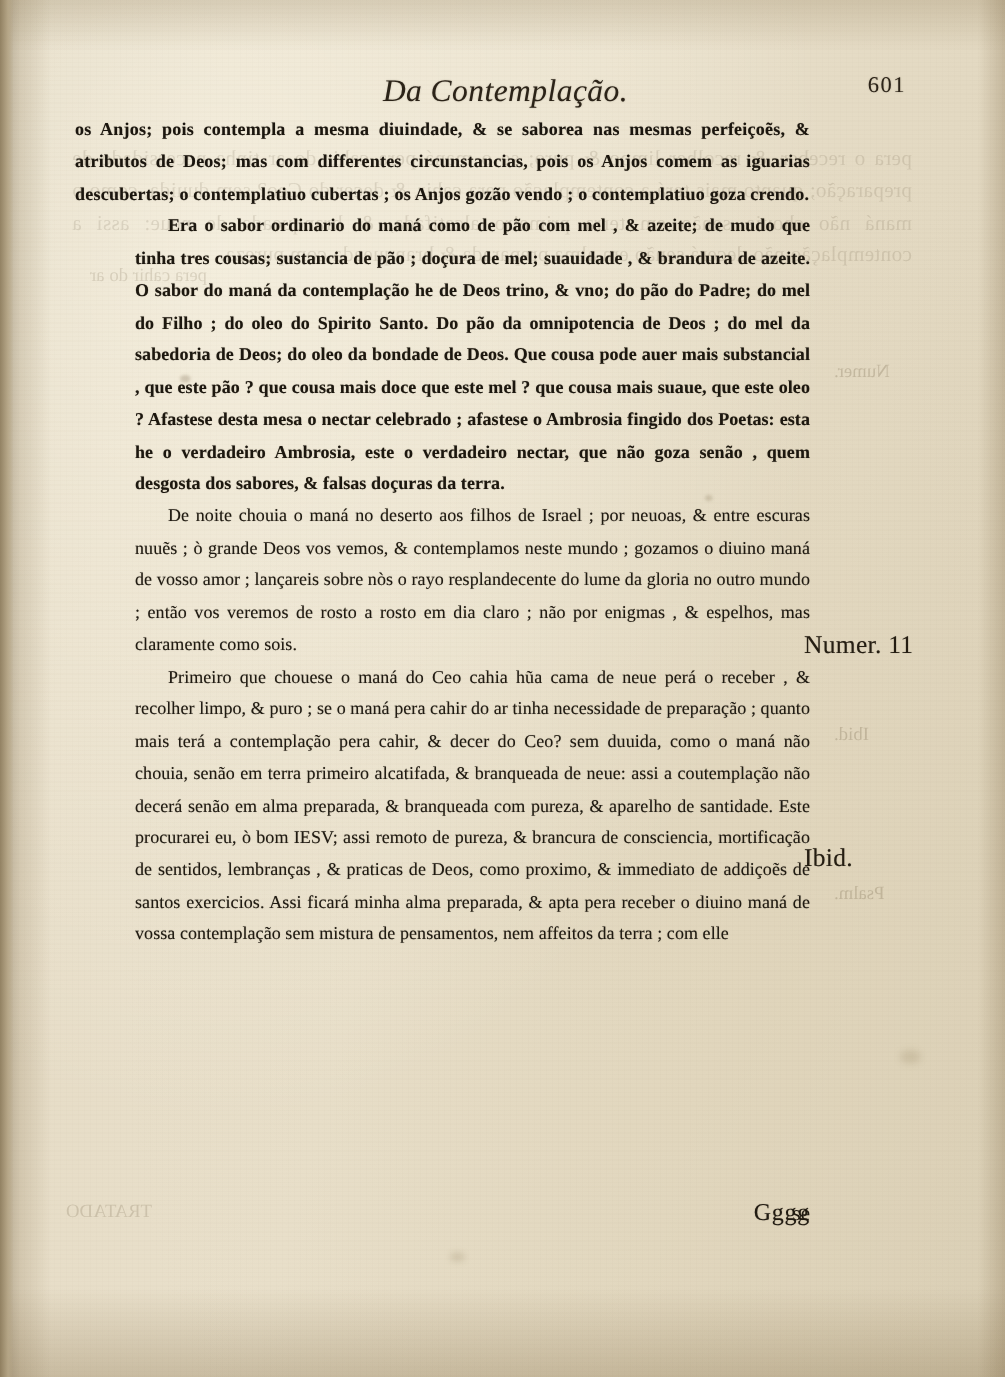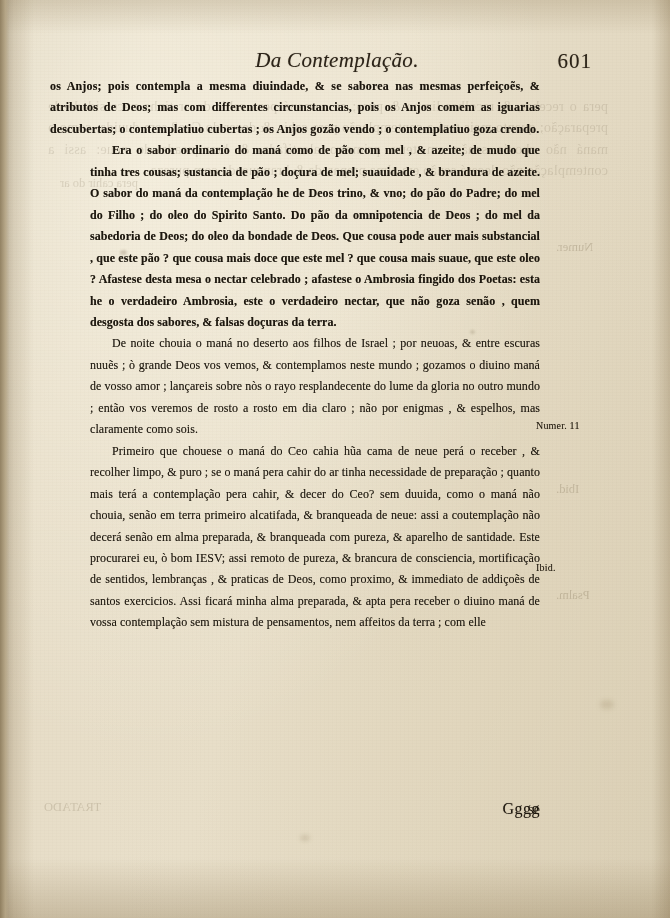--- a/index.html
+++ b/index.html
@@ -112,23 +112,23 @@
     font-family: "Liberation Serif", serif;
     font-style: italic;
     font-size: 21px;
     color: #2b2318;
     letter-spacing: .3px;
     text-shadow: 0 0 1px rgba(50,38,20,.35);
     padding-left: 14px;
   }
   .runhead-folio {
     position: absolute;
-    right: 16px;
+    right: 4px;
     top: 1px;
-    font-size: 21px;
+    font-size: 15px;
     letter-spacing: 1px;
     color: #2b2318;
     font-family: "Liberation Serif", serif;
     text-shadow: 0 0 1px rgba(50,38,20,.35);
   }
 
   
   #textblock {
     position: absolute;
     left: 50px;
@@ -157,21 +157,21 @@
   }
   #textblock p.semiheavy {
     font-weight: 600;
     color: #1c170f;
   }
 
   
   .marginal {
     position: absolute;
     font-family: "Liberation Serif", serif;
-    font-size: 10px;
+    font-size: 17px;
     color: #241d12;
     letter-spacing: .2px;
     text-shadow: 0 0 .6px rgba(35,26,12,.4);
   }
   .marg-num { left: 536px; top: 420px; }
   .marg-ibid { left: 536px; top: 562px; }
 
   
   .ghost {
     position: absolute;

